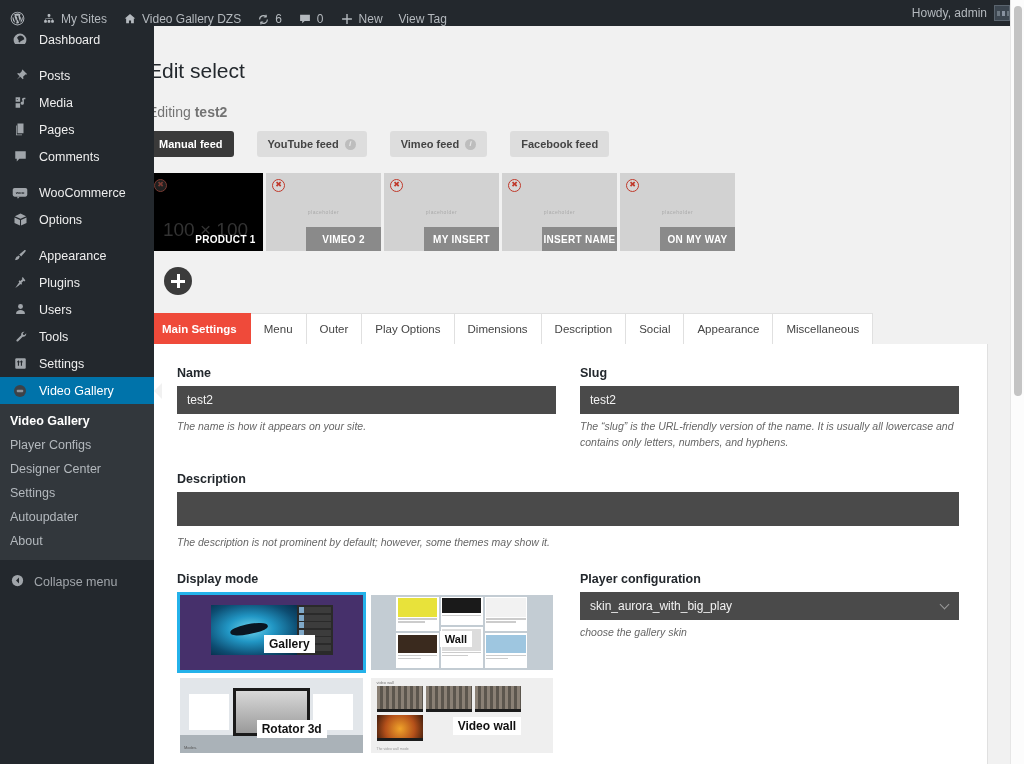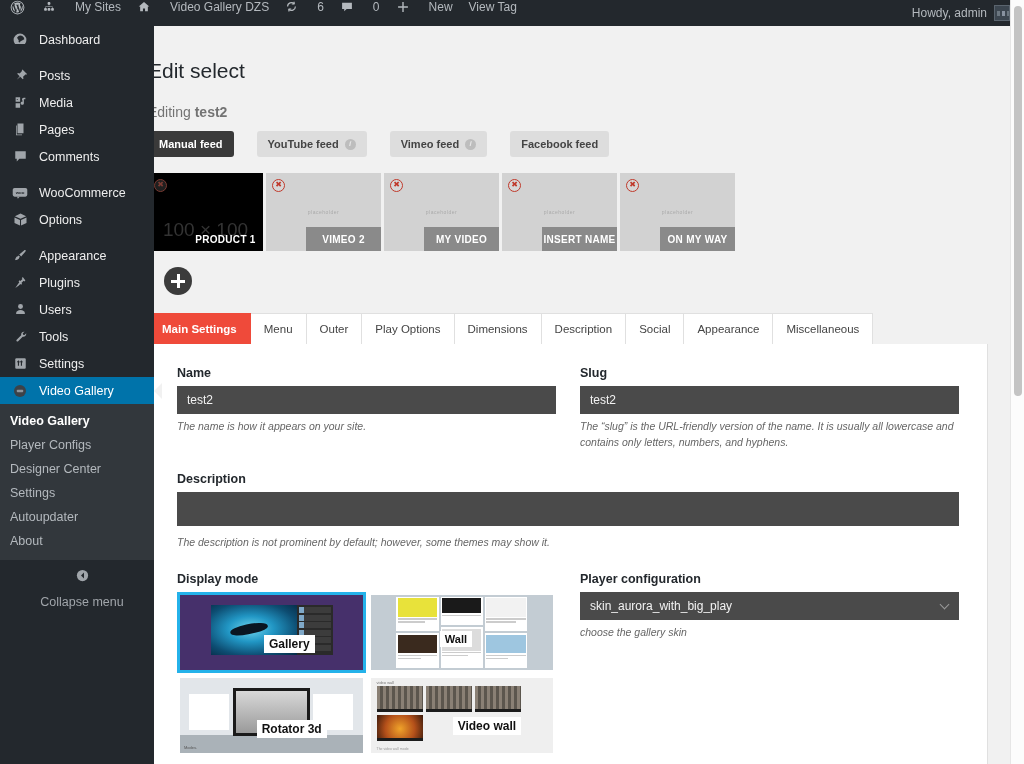--- a/index.html
+++ b/index.html
@@ -16,23 +16,23 @@
   #adminbar {
     position: absolute; top: 0; left: 0;
     width: 1024px; height: 26px;
     background: #23282d;
     color: #b4b9be;
     font-size: 12px;
     display: flex; align-items: center;
     z-index: 100;
   }
   .ab-item {
-    display: flex; align-items: flex-start;
+    display: flex; align-items: flex-end;
     height: 26px; padding: 0 8px;
-    gap: 19px; white-space: nowrap;
+    gap: 5px; white-space: nowrap;
     color: #b4b9be; cursor: pointer;
   }
   .ab-logo { padding: 0 9px 0 10px; }
   .ab-right { margin-left: auto; display: flex; align-items: center; padding-right: 14px; }
   .ab-avatar {
     width: 16px; height: 16px; margin-left: 7px;
     background: #3c4650; border: 1px solid #5a646e;
     display: inline-block; position: relative;
   }
   .ab-avatar::before {
@@ -78,21 +78,21 @@
   .sub-item {
     display: block; padding: 4px 0 4px 10px;
     color: #b4b9be; font-size: 12.5px; cursor: pointer;
     line-height: 16px;
   }
   .sub-item.current { color: #fff; font-weight: bold; }
 
   .collapse {
     display: flex; align-items: center; gap: 9px;
     height: 27px; padding-left: 10px; margin-top: 8px;
-    color: #a0a5aa; font-size: 12.5px; cursor: pointer; flex-direction: column;
+    color: #a0a5aa; font-size: 12.5px; cursor: pointer;
   }
 
   
   #content {
     position: absolute; top: 26px; left: 130px;
     width: 880px; height: 738px;
     background: #f1f1f1;
     overflow: hidden;
   }
   .wrap { padding: 10px 22px 0 18px; }
@@ -577,21 +577,21 @@
 
     <div class="media-item">
       <div class="media-ph">placeholder</div>
       <div class="media-close">✖</div>
       <div class="media-label">VIMEO 2</div>
     </div>
 
     <div class="media-item">
       <div class="media-ph">placeholder</div>
       <div class="media-close">✖</div>
-      <div class="media-label">MY VIDEO</div>
+      <div class="media-label">MY INSERT</div>
     </div>
 
     <div class="media-item">
       <div class="media-ph">placeholder</div>
       <div class="media-close">✖</div>
       <div class="media-label">INSERT NAME</div>
     </div>
 
     <div class="media-item">
       <div class="media-ph">placeholder</div>

